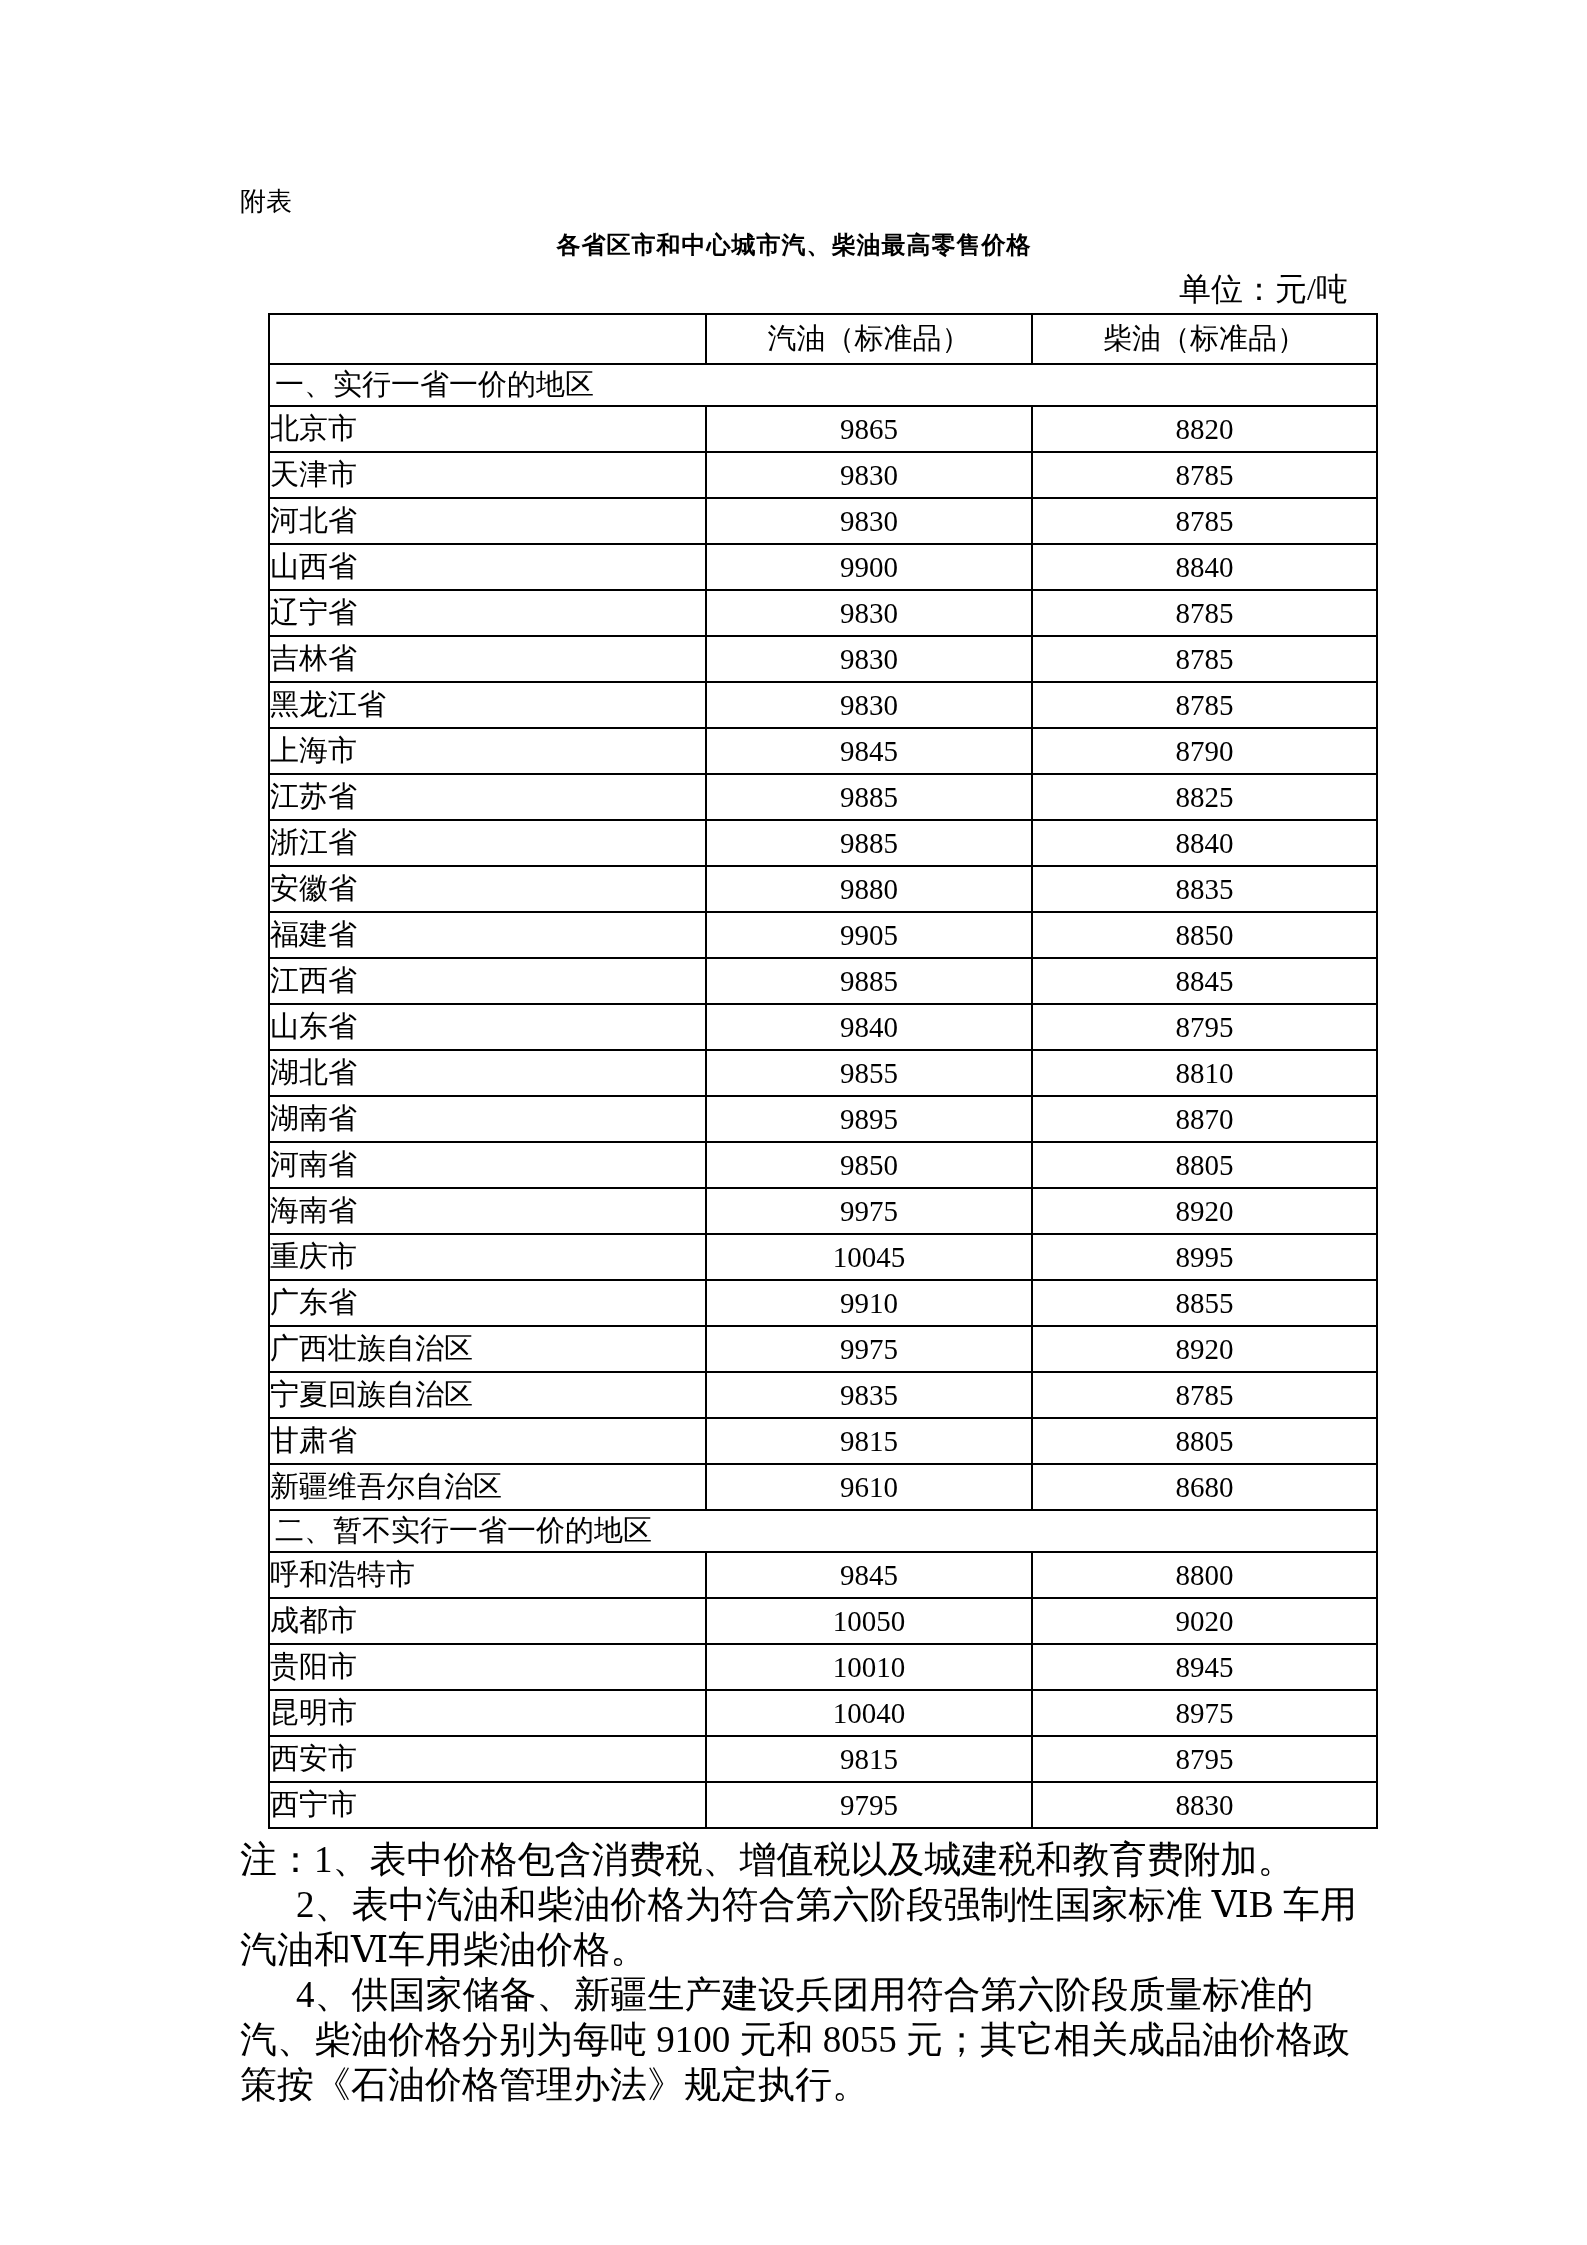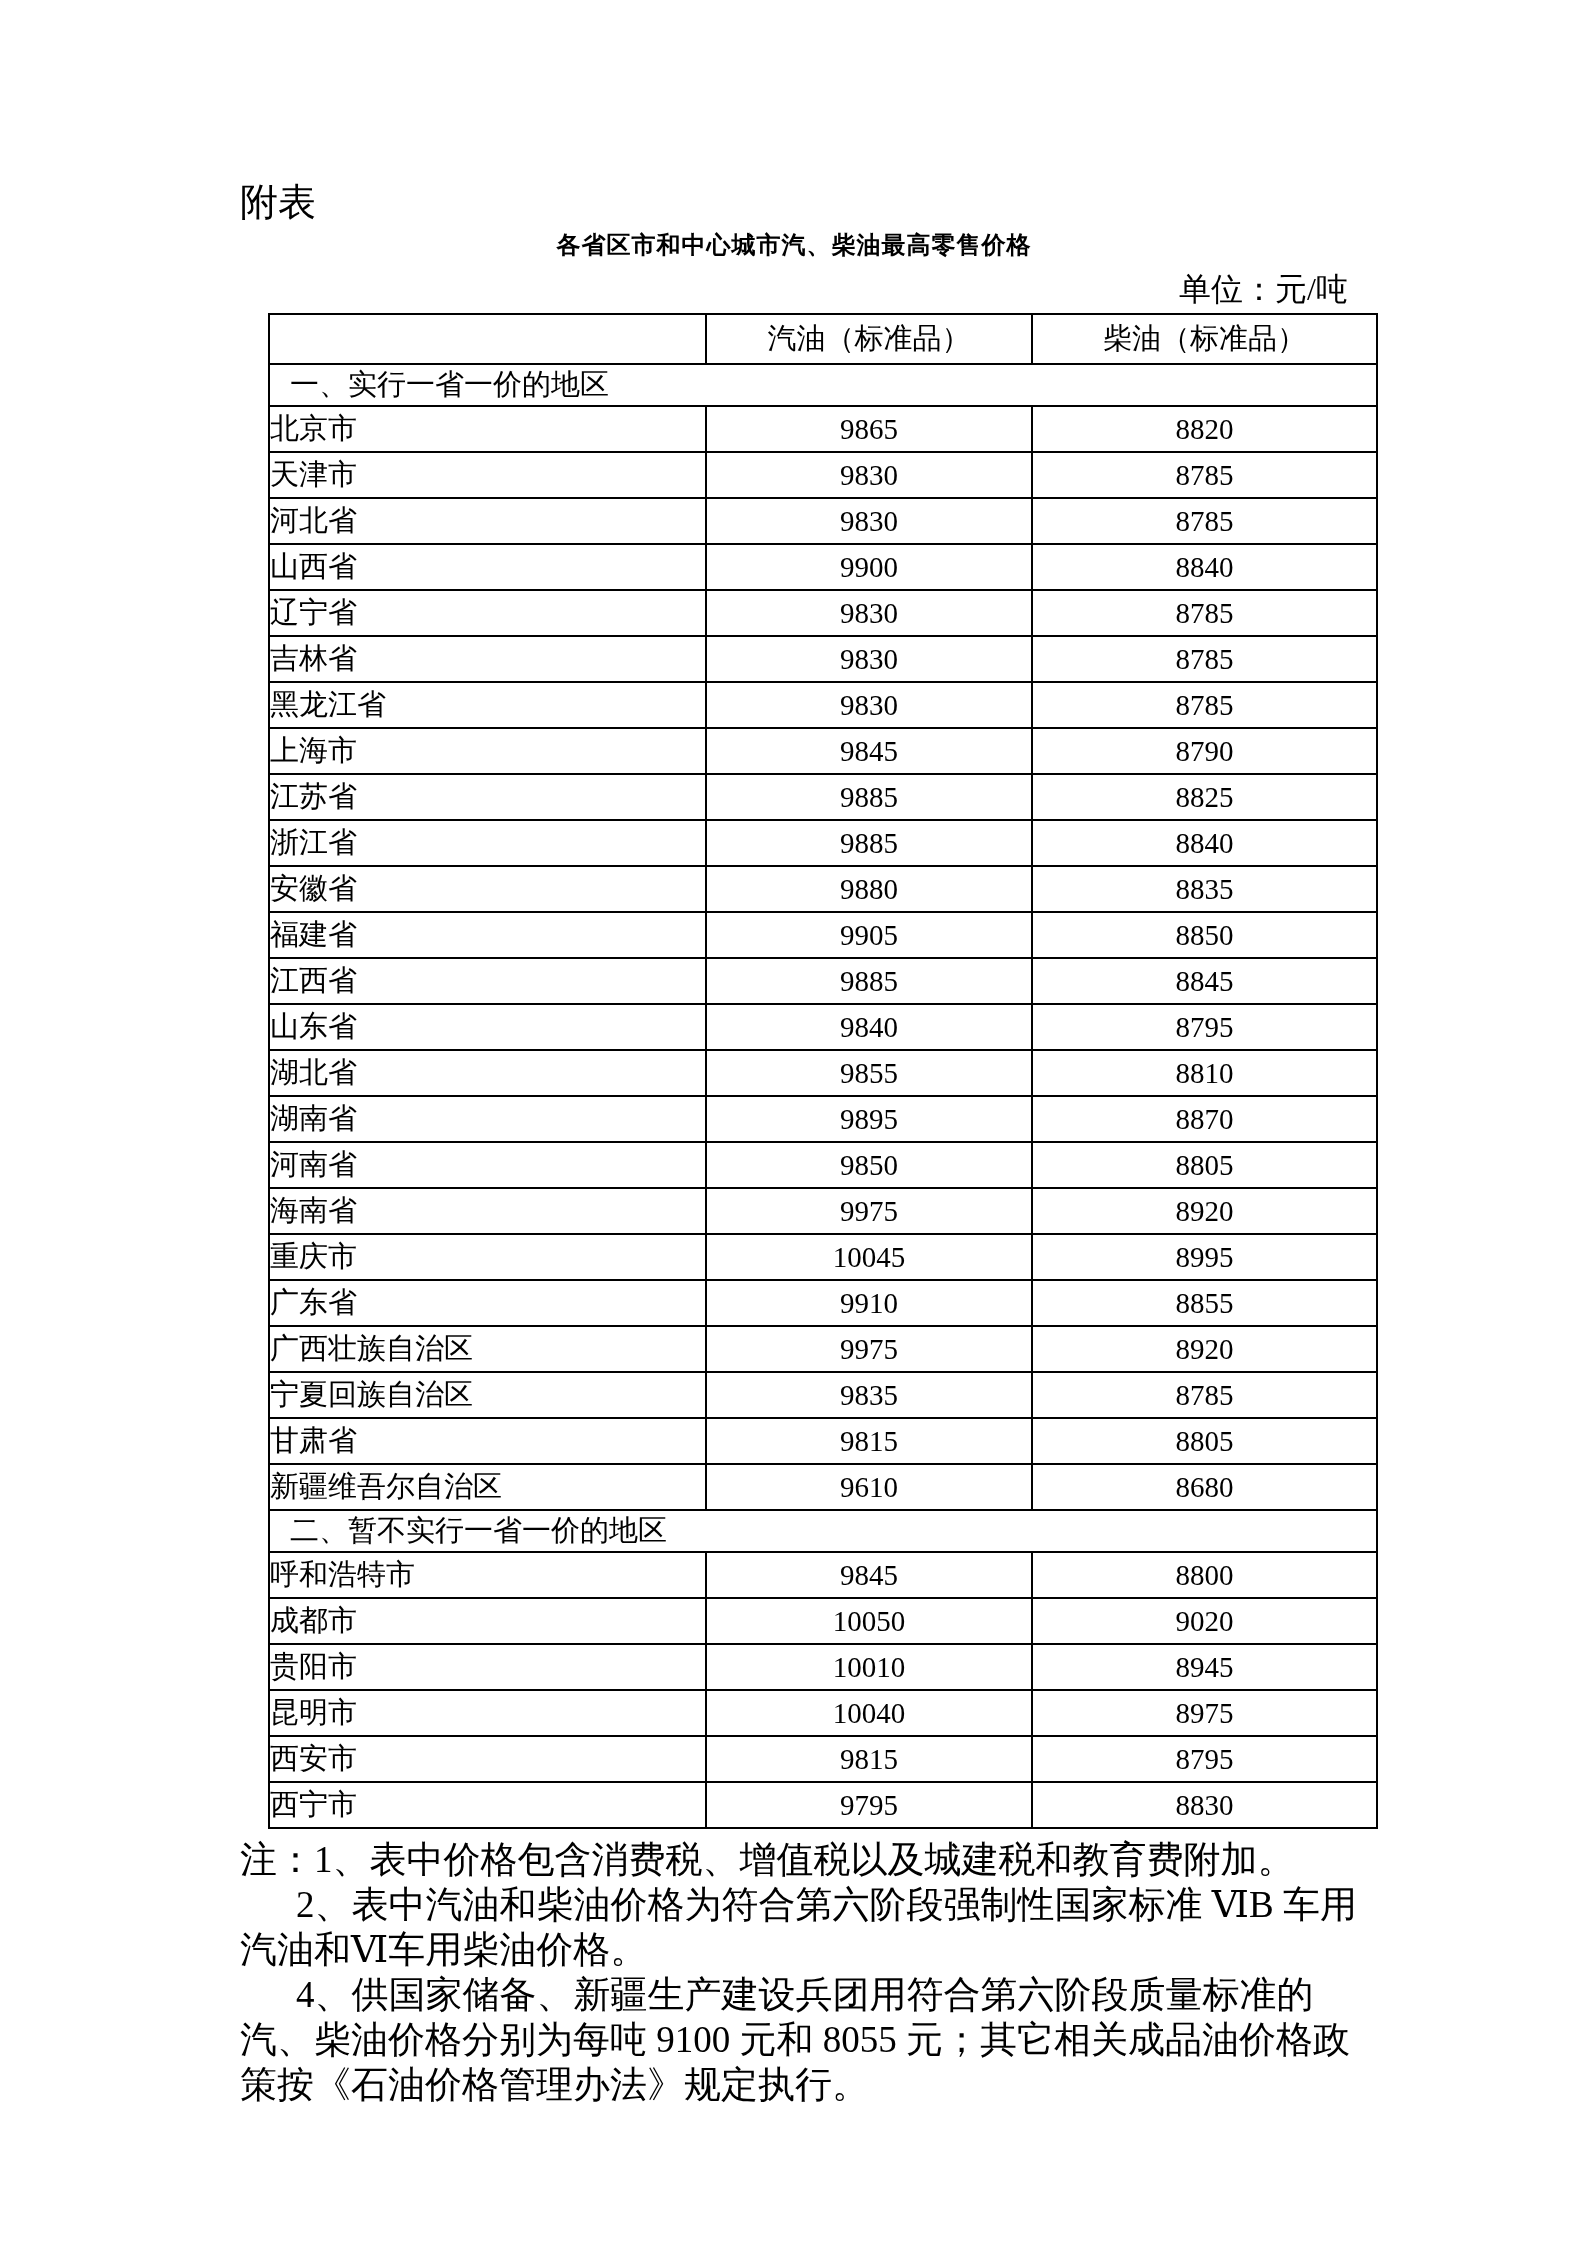--- a/index.html
+++ b/index.html
@@ -12,21 +12,21 @@
     height: 2245px;
     position: relative;
     overflow: hidden;
     color: #000000;
     font-family: "Liberation Serif", "DejaVu Serif", serif;
   }
   .attach-label {
     position: absolute;
     left: 240px;
     top: 183px;
-    font-size: 38px;
+    font-size: 26px;
     line-height: 38px;
   }
   .doc-title {
     position: absolute;
     left: 240px;
     top: 224px;
     width: 1108px;
     text-align: center;
     font-family: "Liberation Sans", "DejaVu Sans", sans-serif;
     font-weight: bold;
@@ -62,21 +62,21 @@
     overflow: hidden;
     white-space: nowrap;
   }
   table.price-table th {
     height: 48px;
     text-align: center;
   }
   tr.section-row td {
     height: 38px;
     text-align: left;
-    padding-left: 20px;
+    padding-left: 5px;
   }
   tr.data-row td {
     height: 44px;
   }
   td.region {
     text-align: left;
     padding-left: 84px;
   }
   td.num {
     text-align: center;

